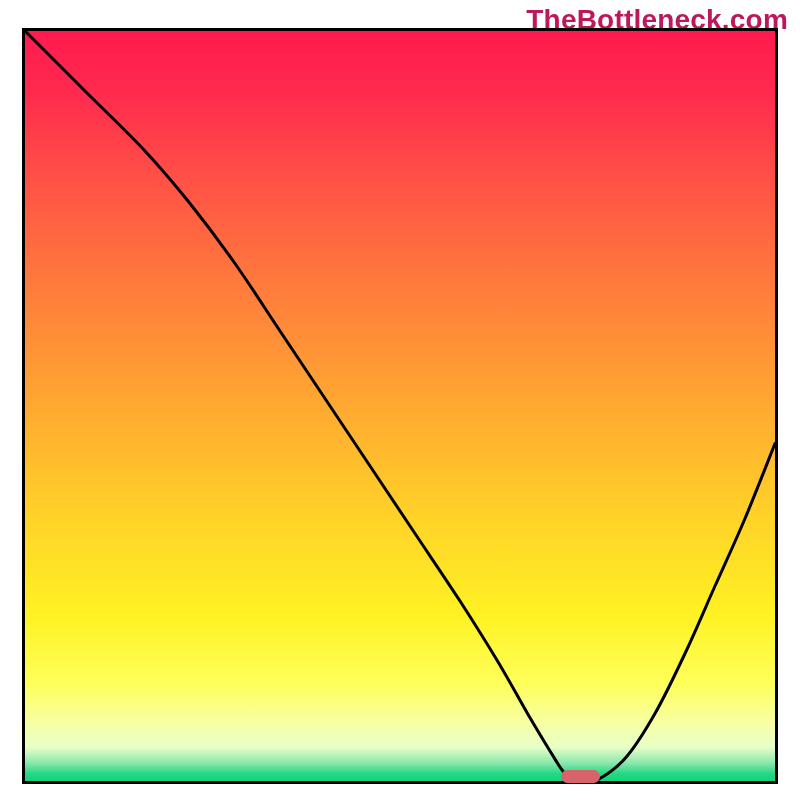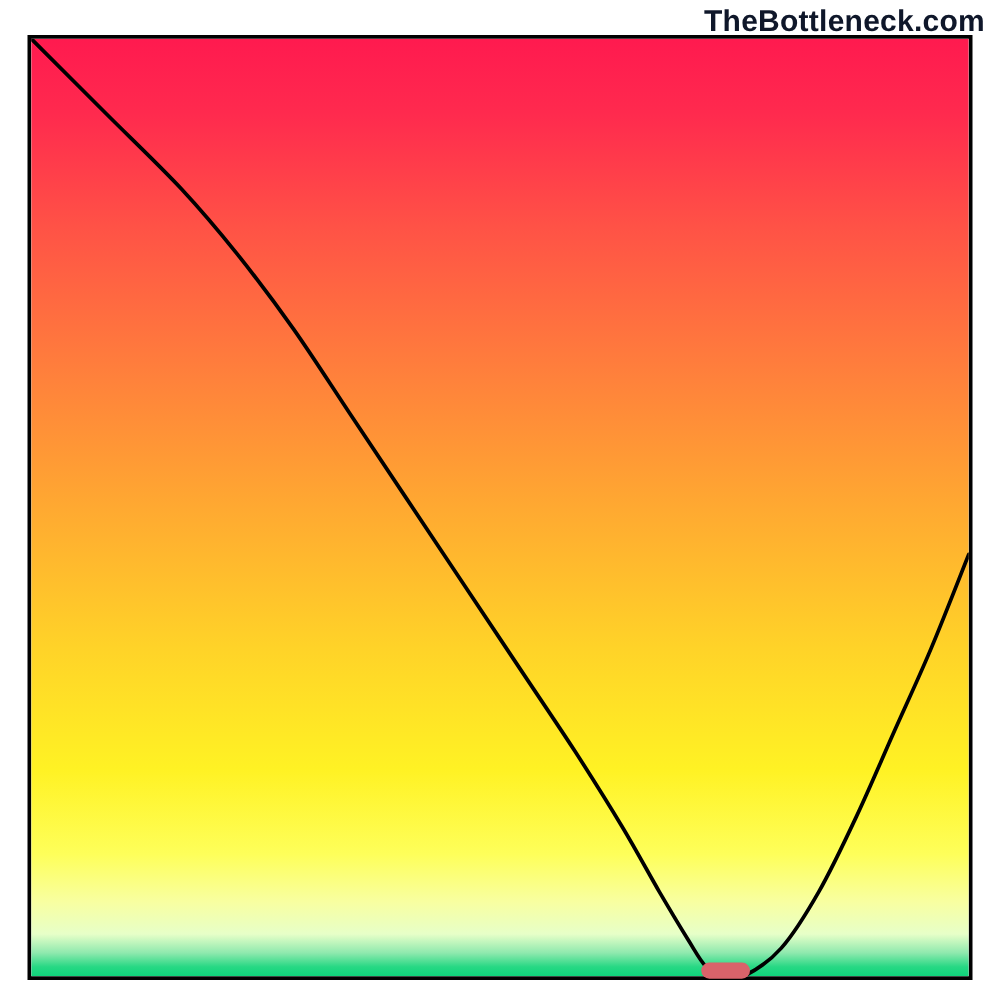--- a/index.html
+++ b/index.html
@@ -8,23 +8,23 @@
     width: 800px;
     height: 800px;
     background: #ffffff;
     overflow: hidden;
   }
   .watermark {
     position: absolute;
     top: 4px;
     right: 12px;
     font-family: Arial, Helvetica, sans-serif;
-    font-size: 24px;
+    font-size: 28px;
     font-weight: 600;
-    color: #0f172a;
+    color: #be185d;
     letter-spacing: 0.2px;
   }
   .frame {
     position: absolute;
     left: 22px;
     top: 28px;
     width: 756px;
     height: 756px;
     box-sizing: border-box;
     border: 3px solid #000;

